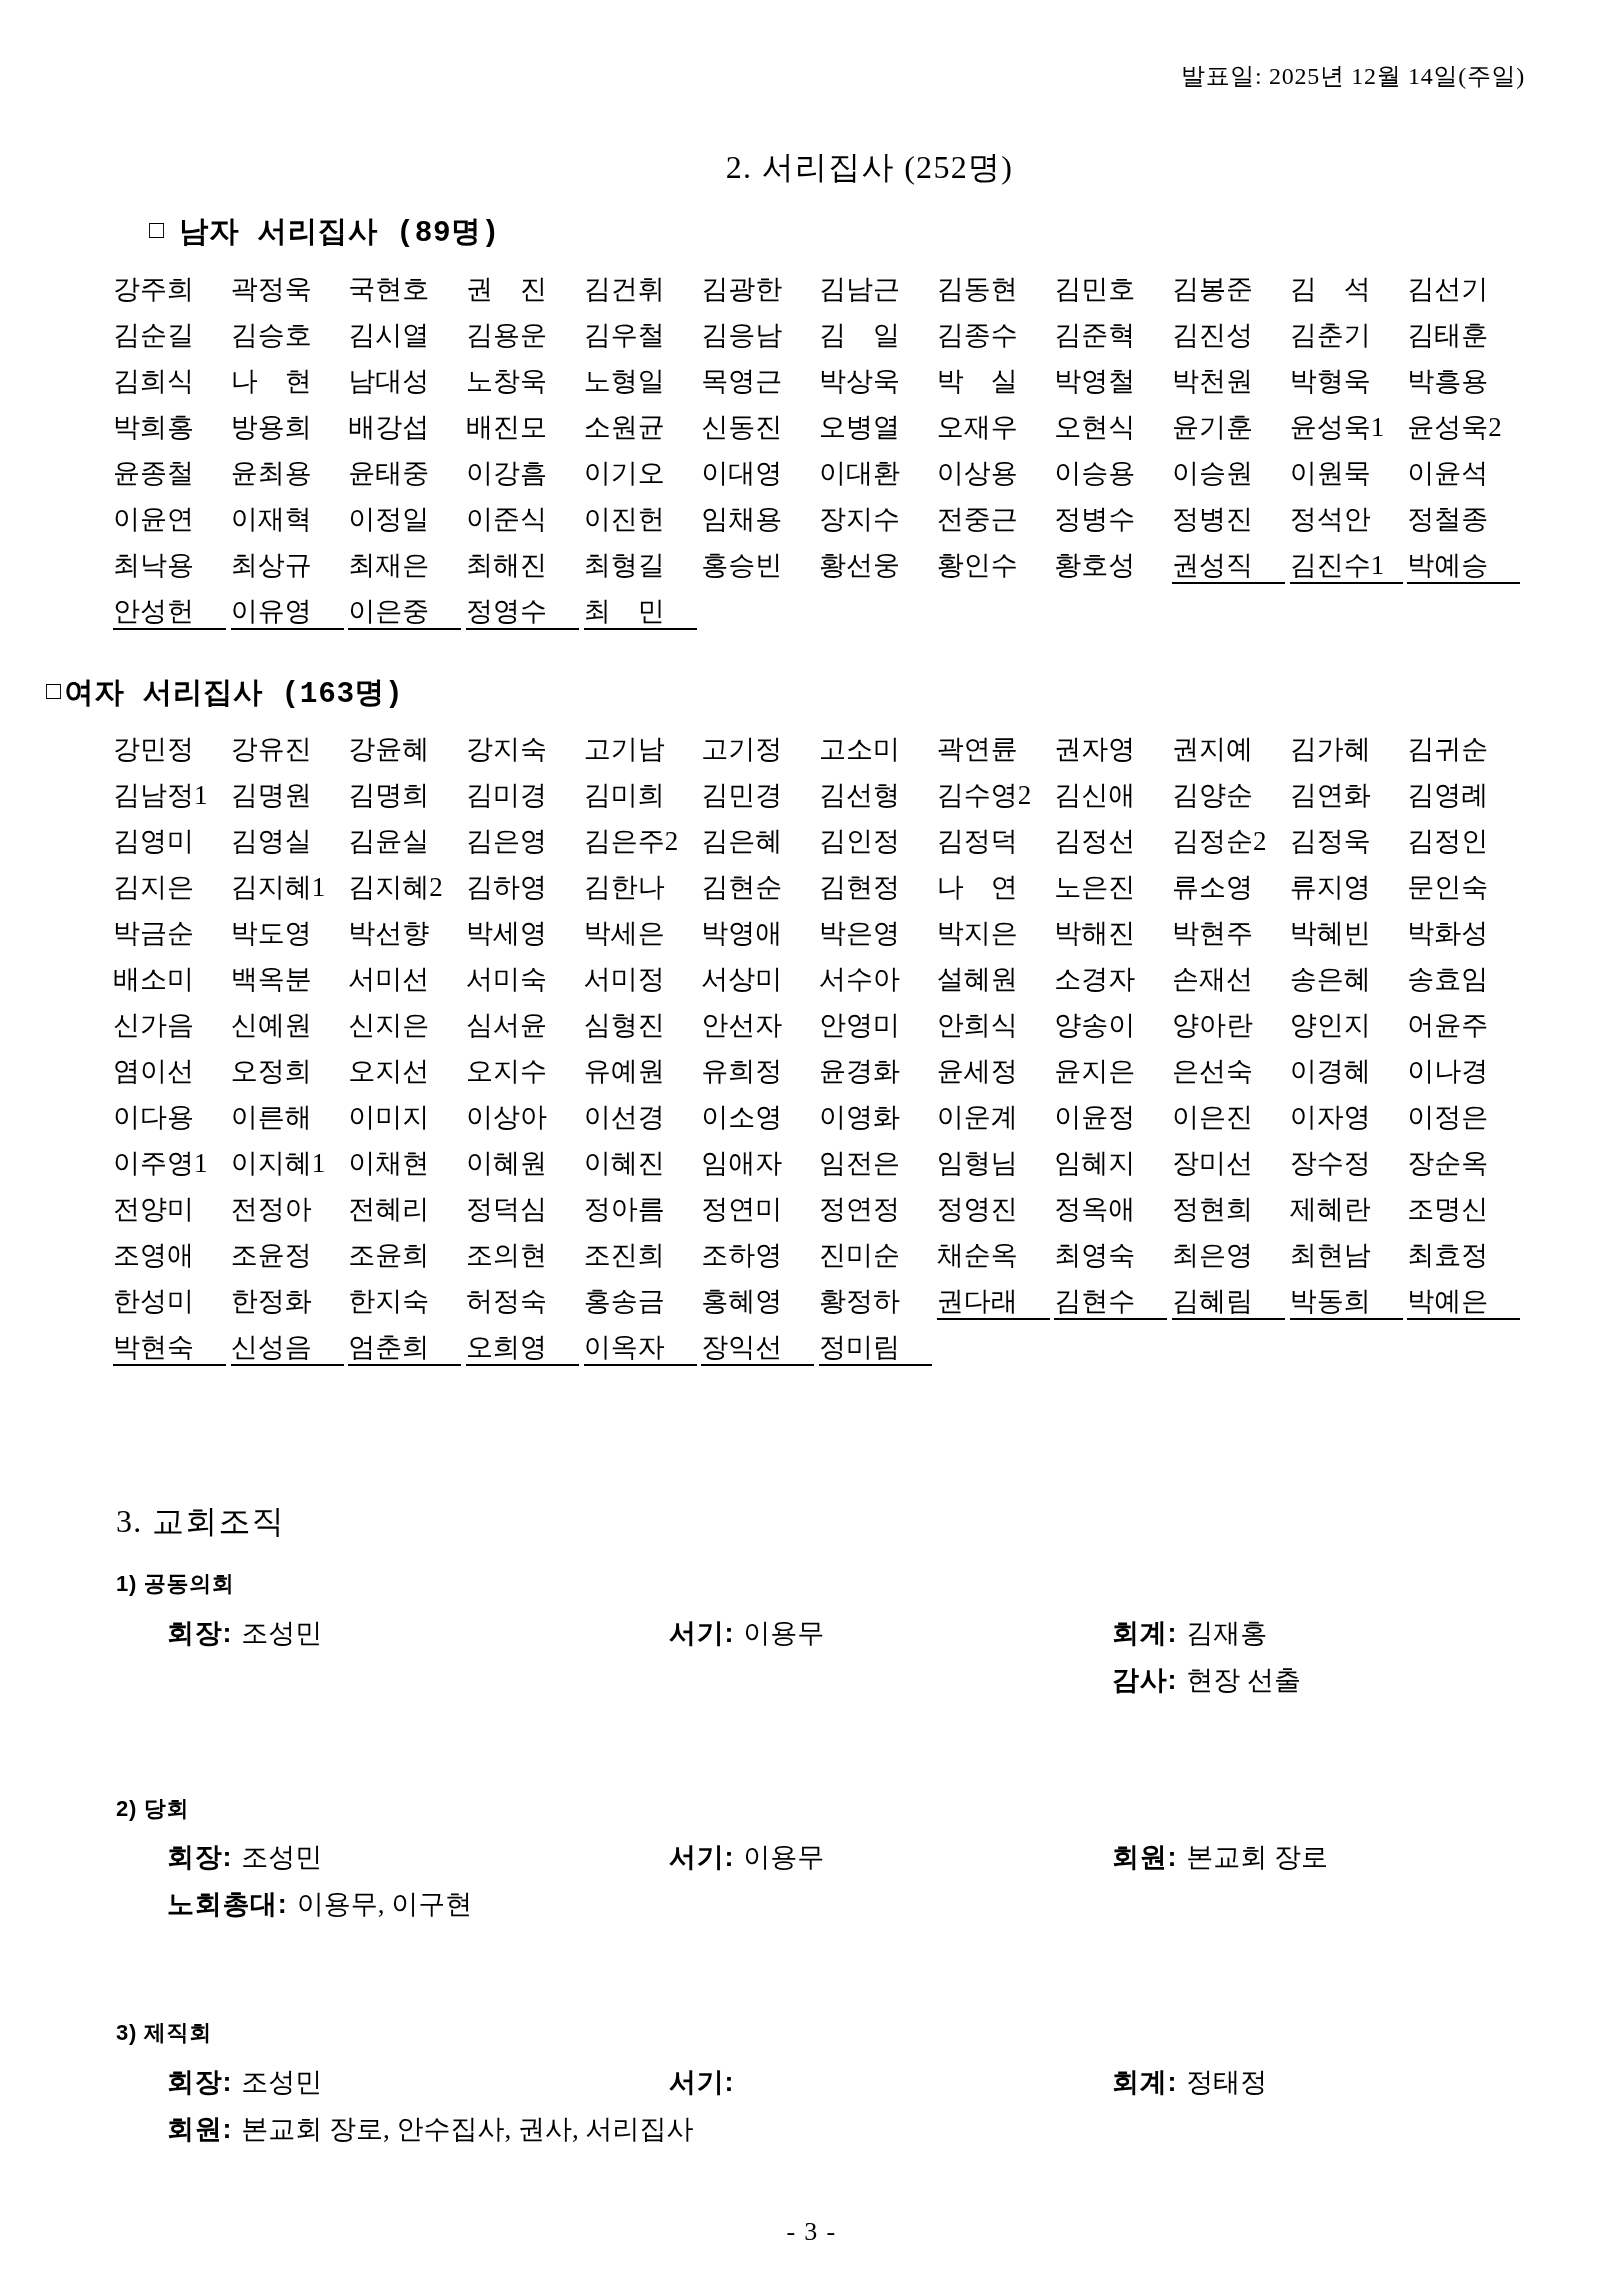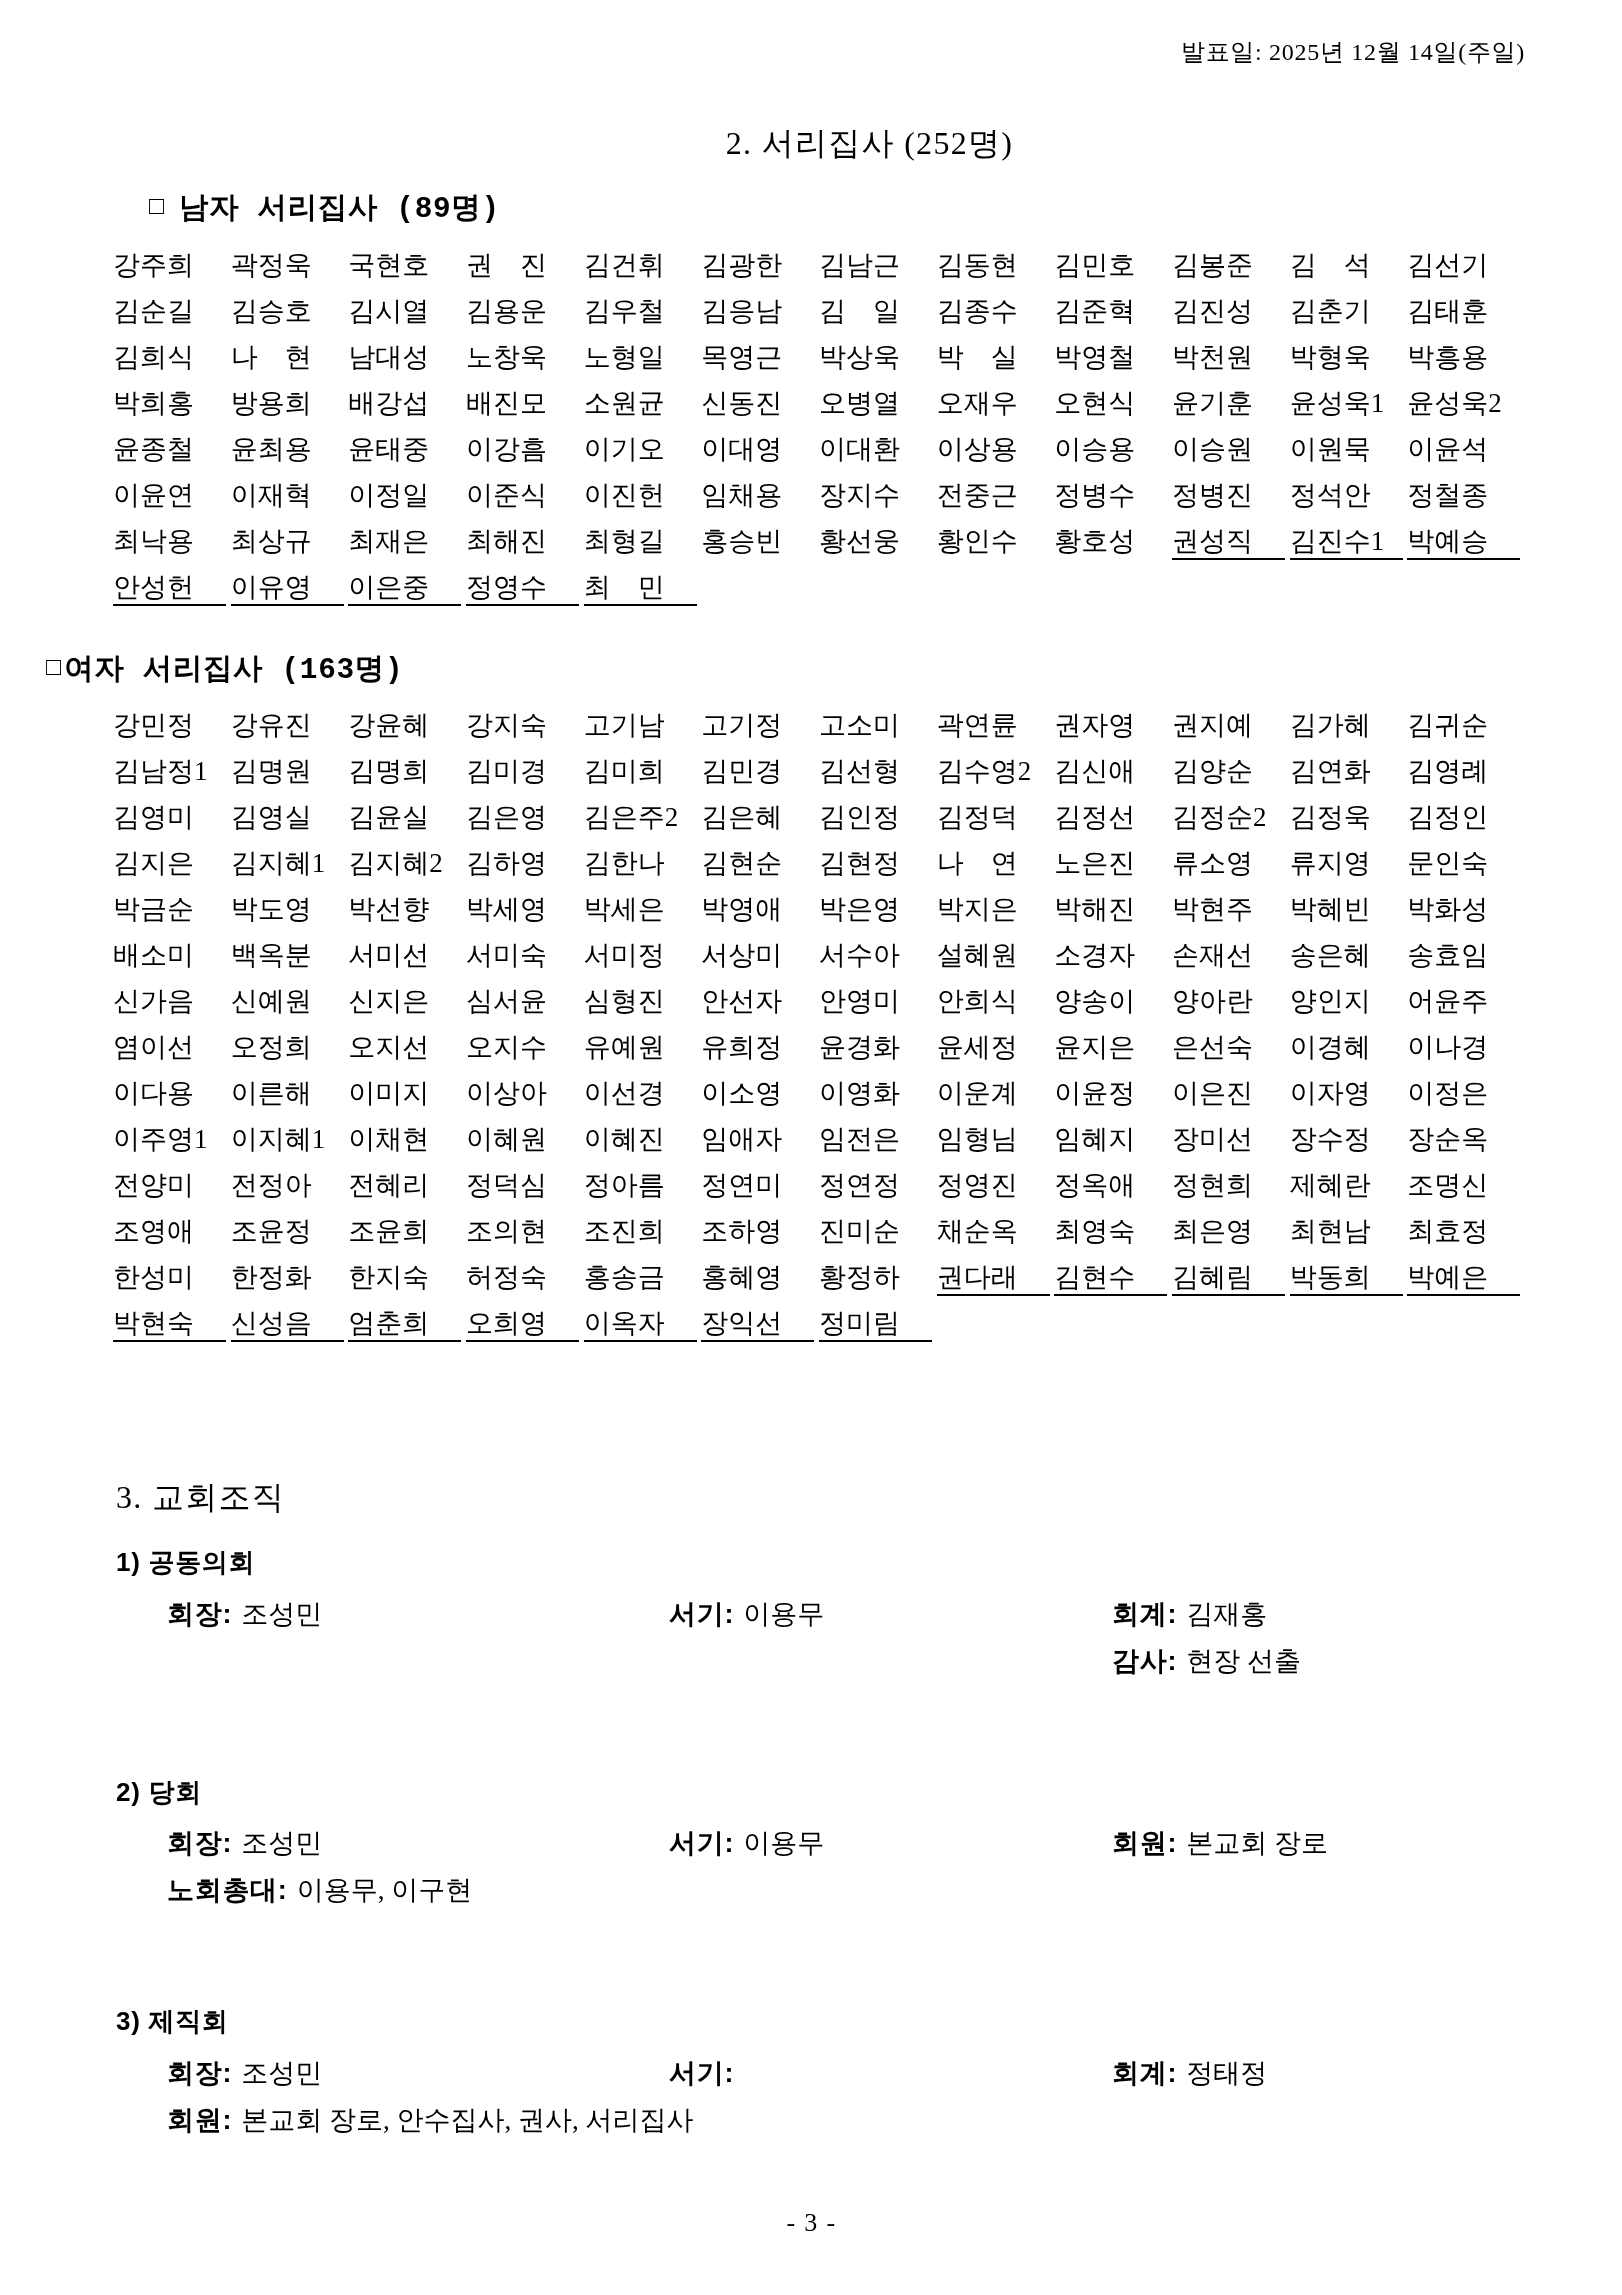--- a/index.html
+++ b/index.html
@@ -8,21 +8,21 @@
     width: 1623px; height: 2295px;
     font-family: "Liberation Serif", serif;
     color: #000000;
     position: relative;
   }
   .page { position: relative; width: 1623px; height: 2295px; overflow: hidden; }
 
   .date-line {
     text-align: right;
     margin: 0 98px 0 0;
-    padding-top: 36px;
+    padding-top: 60px;
     font-size: 24px;
     font-family: "Liberation Serif", serif;
     letter-spacing: 0.7px;
   }
 
   .section-title {
     margin: 54px 0 0 116px;
     font-size: 32px;
     font-family: "Liberation Serif", serif;
     letter-spacing: 1.3px;
@@ -58,21 +58,21 @@
   .name-cell.u .nm { border-bottom: 2.6px solid #000; }
 
   .org-title {
     margin: 128px 17px 0 116px;
     font-size: 32px;
     font-family: "Liberation Serif", serif;
     letter-spacing: 1.3px;
   }
 
   .group-title {
-    font-size: 26px;
+    font-size: 22px;
     font-weight: bold;
     font-family: "Liberation Sans", sans-serif;
     letter-spacing: 0.7px;
     margin-left: 116px;
   }
   .group { margin-top: 0; }
   .group .rows { margin: 14.4px 0 0 0; }
   .org-row { position: relative; height: 47px; }
   .org-item { position: absolute; top: 0; font-size: 27px; line-height: 39px; white-space: pre; }
   .org-item .lbl { font-weight: bold; font-family: "Liberation Sans", sans-serif; letter-spacing: 0.7px; }

